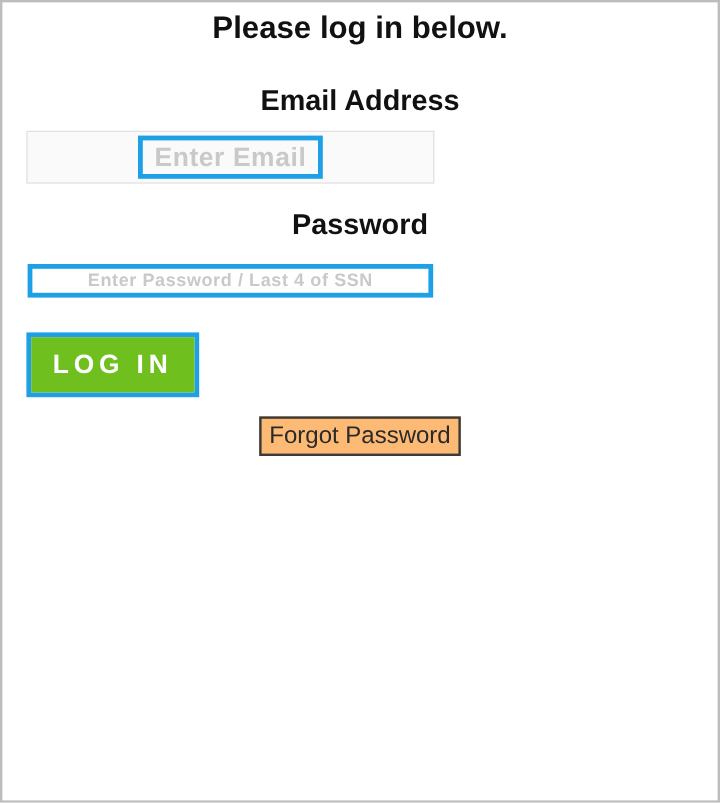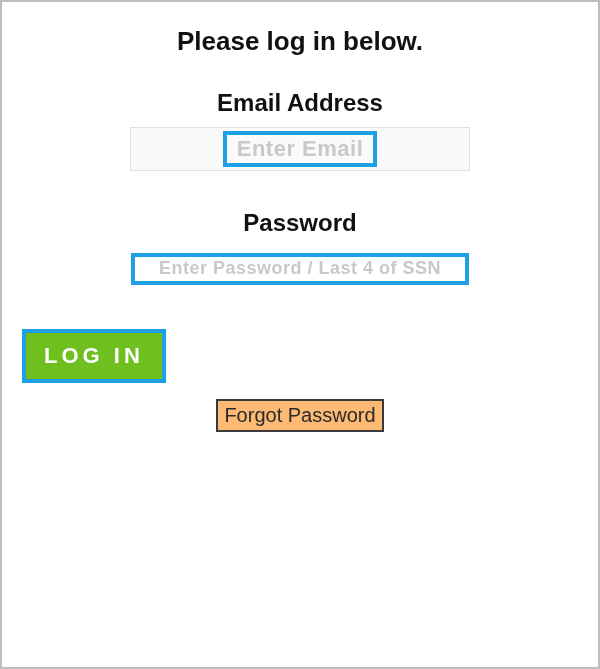--- a/index.html
+++ b/index.html
@@ -7,42 +7,41 @@
   body {
     width: 600px;
     height: 669px;
     font-family: Arial, Helvetica, sans-serif;
     background: #fff;
   }
   .frame {
     width: 600px;
     height: 669px;
     border: 2px solid #bdbdbd;
-    padding: 18px 20px;
+    padding: 0 20px;
     position: relative;
     filter: blur(0.5px);
   }
   .title {
     text-align: center;
     font-size: 26px;
     font-weight: 700;
     color: #111;
     margin: 6px 0 32px;
   }
   .field-label {
     text-align: center;
     font-size: 24px;
     font-weight: 700;
     color: #111;
     margin-bottom: 10px;
   }
   .input-row {
     display: flex;
-    justify-content: center;
-    margin-bottom: 38px;
+    margin-bottom: 21px;
   }
   .input-box {
     width: 340px;
     height: 44px;
     border: 1px solid #e0e0e0;
     background: #fafafa;
     display: flex;
     align-items: center;
     justify-content: center;
     position: relative;
@@ -54,21 +53,21 @@
     font-weight: 700;
     color: #c9c9c9;
     letter-spacing: 0.5px;
     line-height: 1.1;
     display: inline-block;
     white-space: nowrap;
   }
   .pwd-wrap .placeholder-highlight {
     width: 430px;
     text-align: center;
-    font-size: 18px;
+    font-size: 15px;
   }
   .pwd-wrap .input-box { border-color: transparent; background: transparent; }
   .help-text {
     text-align: center;
     font-size: 14.5px;
     color: #6b6b6b;
     margin: 6px 8px 26px;
     line-height: 1.5;
   }
   .btn-row {

